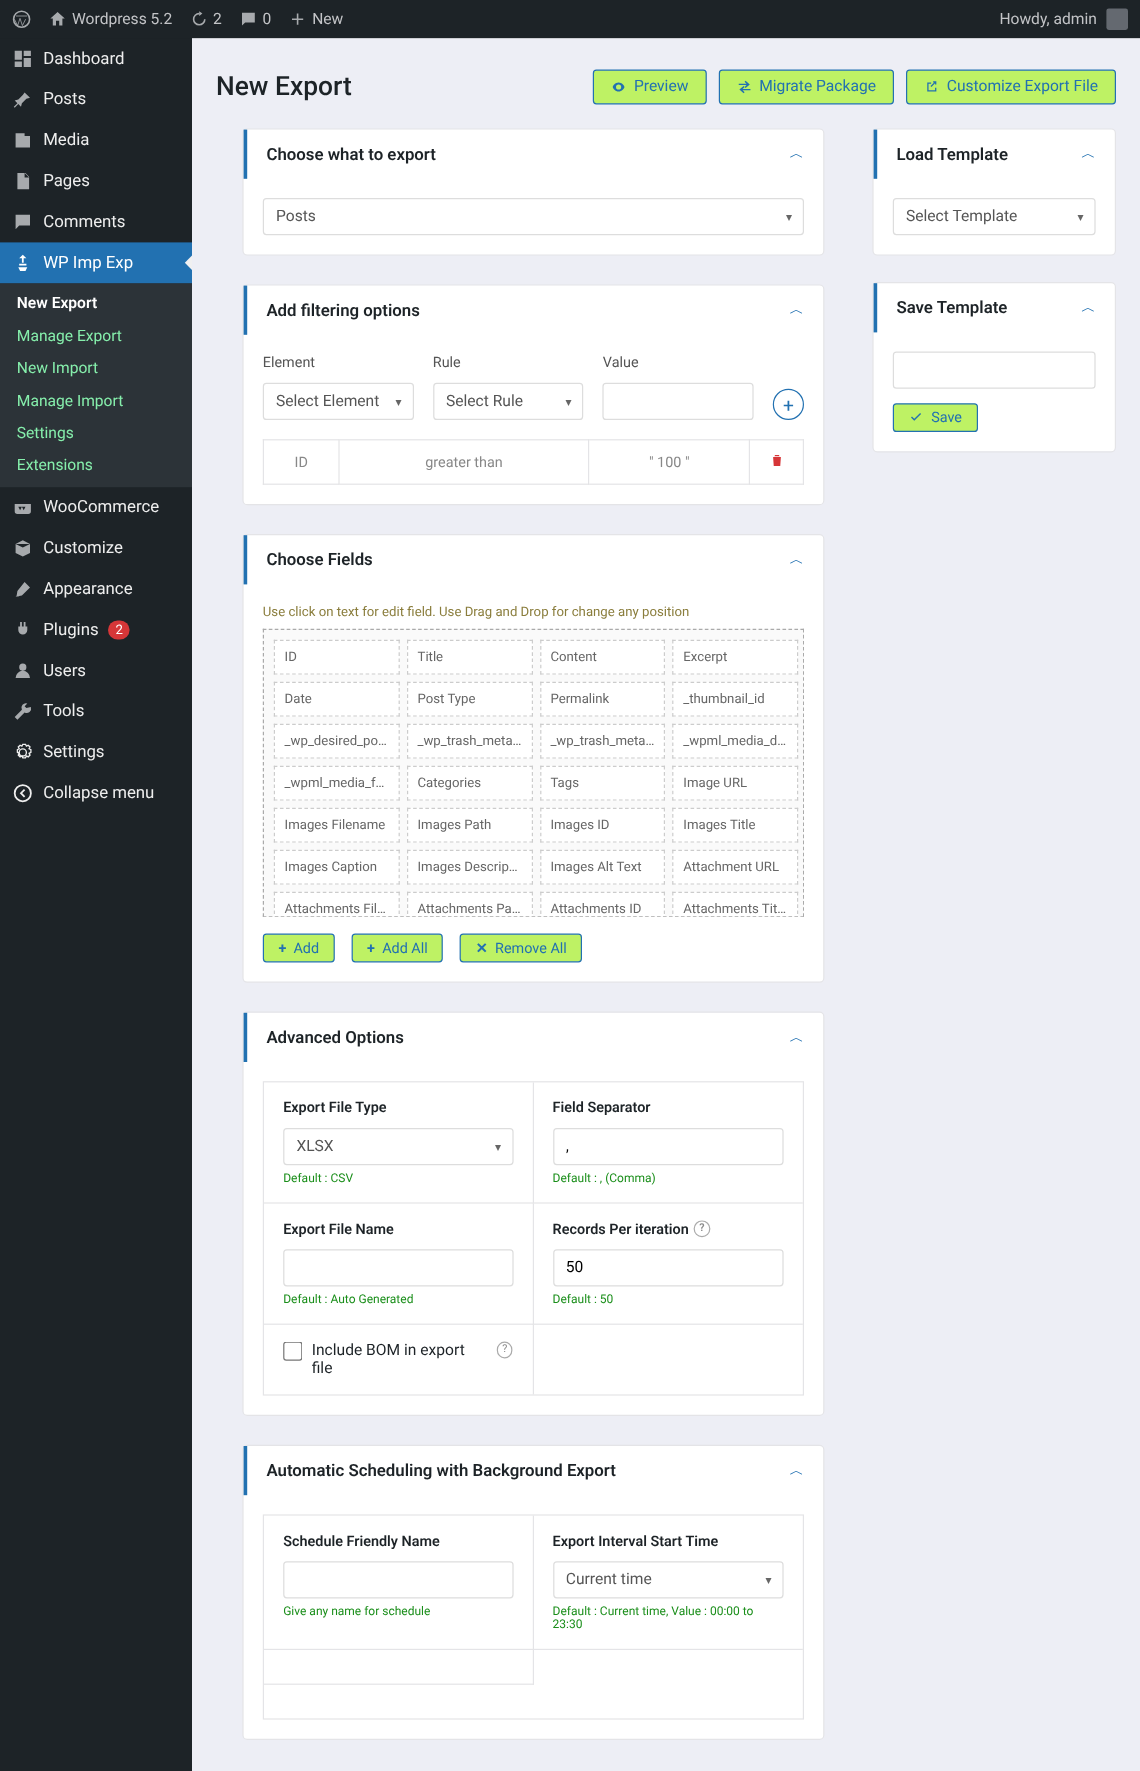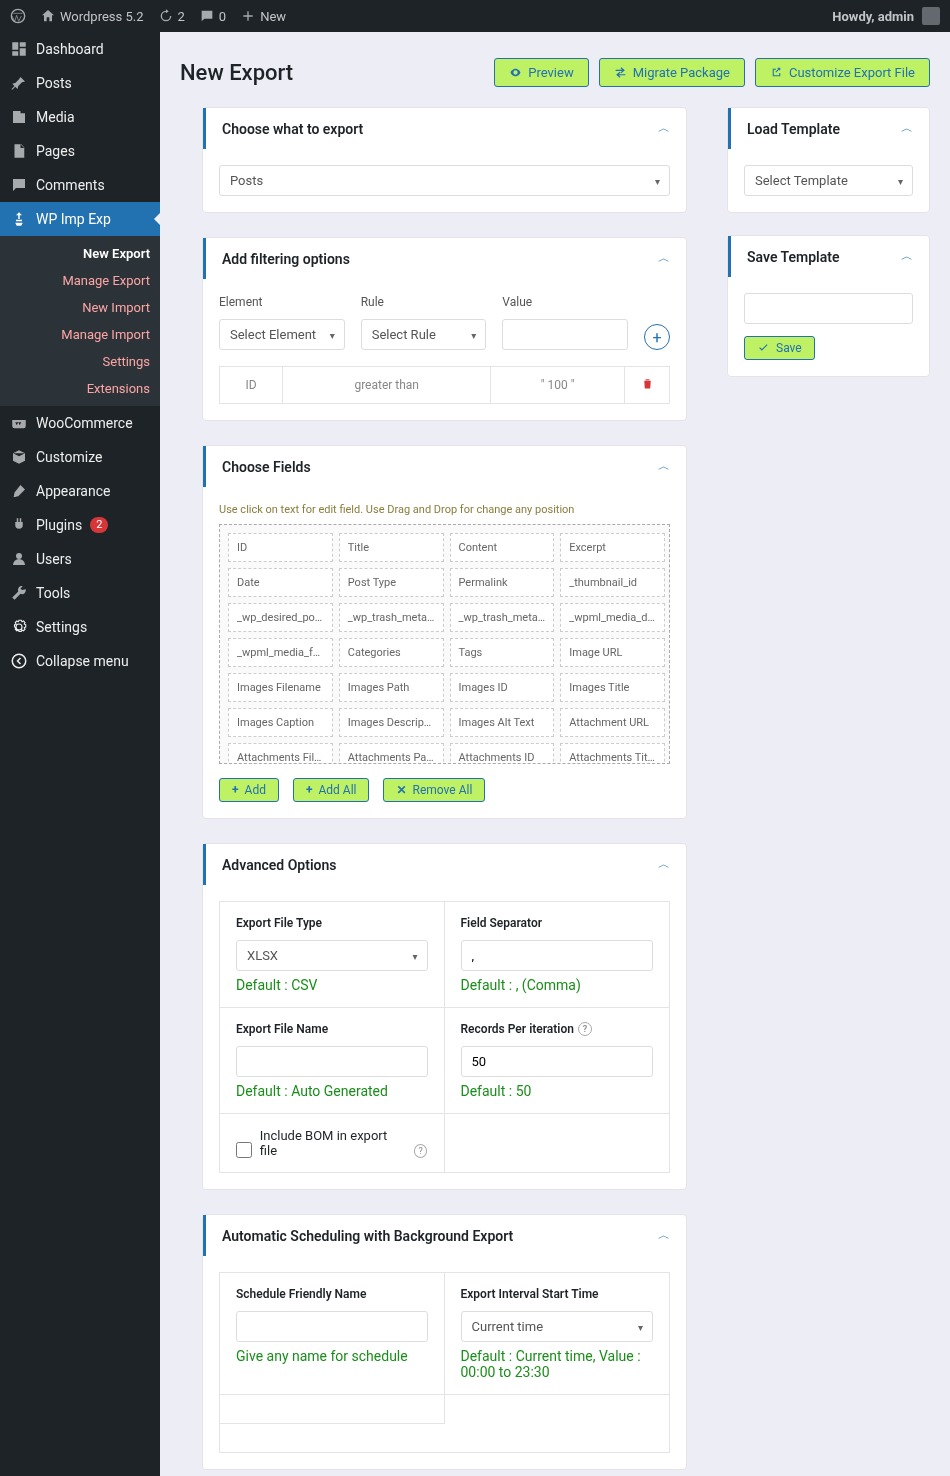--- a/index.html
+++ b/index.html
@@ -1,30 +1,30 @@
 <!DOCTYPE html>
 <html><head>
 <meta charset="utf-8">
 <style>
 * { margin: 0; padding: 0; box-sizing: border-box; font-family: -apple-system, BlinkMacSystemFont, "Segoe UI", Roboto, sans-serif; }
 body { background: #f0f0f1; font-size: 13px; color: #1d2327; }
 .top-bar { height: 32px; background: #1d2327; color: #c3c4c7; display: flex; align-items: center; padding: 0 10px; font-size: 13px; }
 .top-bar .left { display: flex; align-items: center; gap: 14px; flex: 1; }
-.top-bar .right { display: flex; align-items: center; gap: 8px; font-weight: bold; }
+.top-bar .right { display: flex; align-items: center; gap: 8px; }
 .top-bar .item { display: flex; align-items: center; gap: 4px; cursor: pointer; }
 .top-bar svg { width: 16px; height: 16px; fill: #a7aaad; }
 
-.sidebar { position: fixed; left: 0; top: 32px; bottom: 0; width: 160px; background: #1d2327; color: #c3c4c7; text-align: right; }
+.sidebar { position: fixed; left: 0; top: 32px; bottom: 0; width: 160px; background: #1d2327; color: #c3c4c7; }
 .sidebar .menu-item { display: flex; align-items: center; gap: 8px; padding: 8px 10px; cursor: pointer; font-size: 14px; color: #eee; }
 .sidebar .menu-item.active { background: #2271b1; color: #fff; position: relative; }
 .sidebar .menu-item.active::after { content: ""; position: absolute; right: 0; top: 50%; transform: translateY(-50%); border: 6px solid transparent; border-right-color: #f0f0f1; }
 .sidebar .menu-item svg { width: 18px; height: 18px; fill: #a7aaad; flex-shrink: 0; }
 .sidebar .menu-item.active svg { fill: #fff; }
 .sidebar .submenu { background: #2c3338; padding: 4px 0; }
-.sidebar .submenu .sub-item { padding: 6px 10px 6px 14px; font-size: 13px; color: #fca5a5; cursor: pointer; }
+.sidebar .submenu .sub-item { padding: 6px 10px 6px 14px; font-size: 13px; color: #86efac; cursor: pointer; }
 .sidebar .submenu .sub-item.current { color: #fff; font-weight: 600; }
 .sidebar .badge { background: #d63638; color: #fff; border-radius: 9px; padding: 0 6px; font-size: 11px; line-height: 16px; display: inline-block; }
 
 .main { margin-left: 160px; padding: 10px 20px 40px; min-height: calc(100vh - 32px); background: #edeef5; }
 .page-header { display: flex; align-items: center; justify-content: space-between; padding: 16px 0 20px; flex-wrap: wrap; gap: 10px; }
 .page-title { font-size: 22px; font-weight: 500; color: #1d2327; }
 .center-block { text-align: center; }
 .total-records-label { font-size: 12px; color: #666; margin-bottom: 4px; }
 .total-records-count { display: inline-block; border: 1px solid #ddd; padding: 6px 18px; font-size: 18px; background: #fff; }
 .header-actions { display: flex; gap: 10px; }
@@ -65,22 +65,22 @@
 .fields-box::-webkit-scrollbar-track { background: #eee; }
 .fields-actions { display: flex; gap: 14px; margin-top: 14px; }
 
 .adv-grid { display: grid; grid-template-columns: 1fr 1fr; border: 1px solid #e4e4e7; }
 .adv-cell { padding: 14px 16px; border-bottom: 1px solid #e4e4e7; }
 .adv-cell:nth-child(odd) { border-right: 1px solid #e4e4e7; }
 .adv-cell.full { grid-column: 1 / -1; border-right: none; }
 .adv-cell:last-child, .adv-cell.noborder { border-bottom: none; }
 .adv-label { font-size: 12px; font-weight: 600; margin-bottom: 10px; display: flex; align-items: center; gap: 4px; }
 .help-dot { width: 14px; height: 14px; border: 1px solid #aaa; border-radius: 50%; display: inline-flex; align-items: center; justify-content: center; font-size: 9px; color: #888; }
-.hint-green { font-size: 14px; color: #1a8e1a; margin-top: 6px; }
-.checkbox-row { display: flex; align-items: flex-end; gap: 8px; }
+.hint-green { font-size: 10px; color: #1a8e1a; margin-top: 6px; }
+.checkbox-row { display: flex; align-items: flex-start; gap: 8px; }
 .checkbox-row input { width: 16px; height: 16px; }
 
 .user-avatar { width: 18px; height: 18px; background: #646970; border-radius: 2px; }
 </style>
 </head>
 <body>
 
 <div class="top-bar">
   <div class="left">
     <span class="item">

